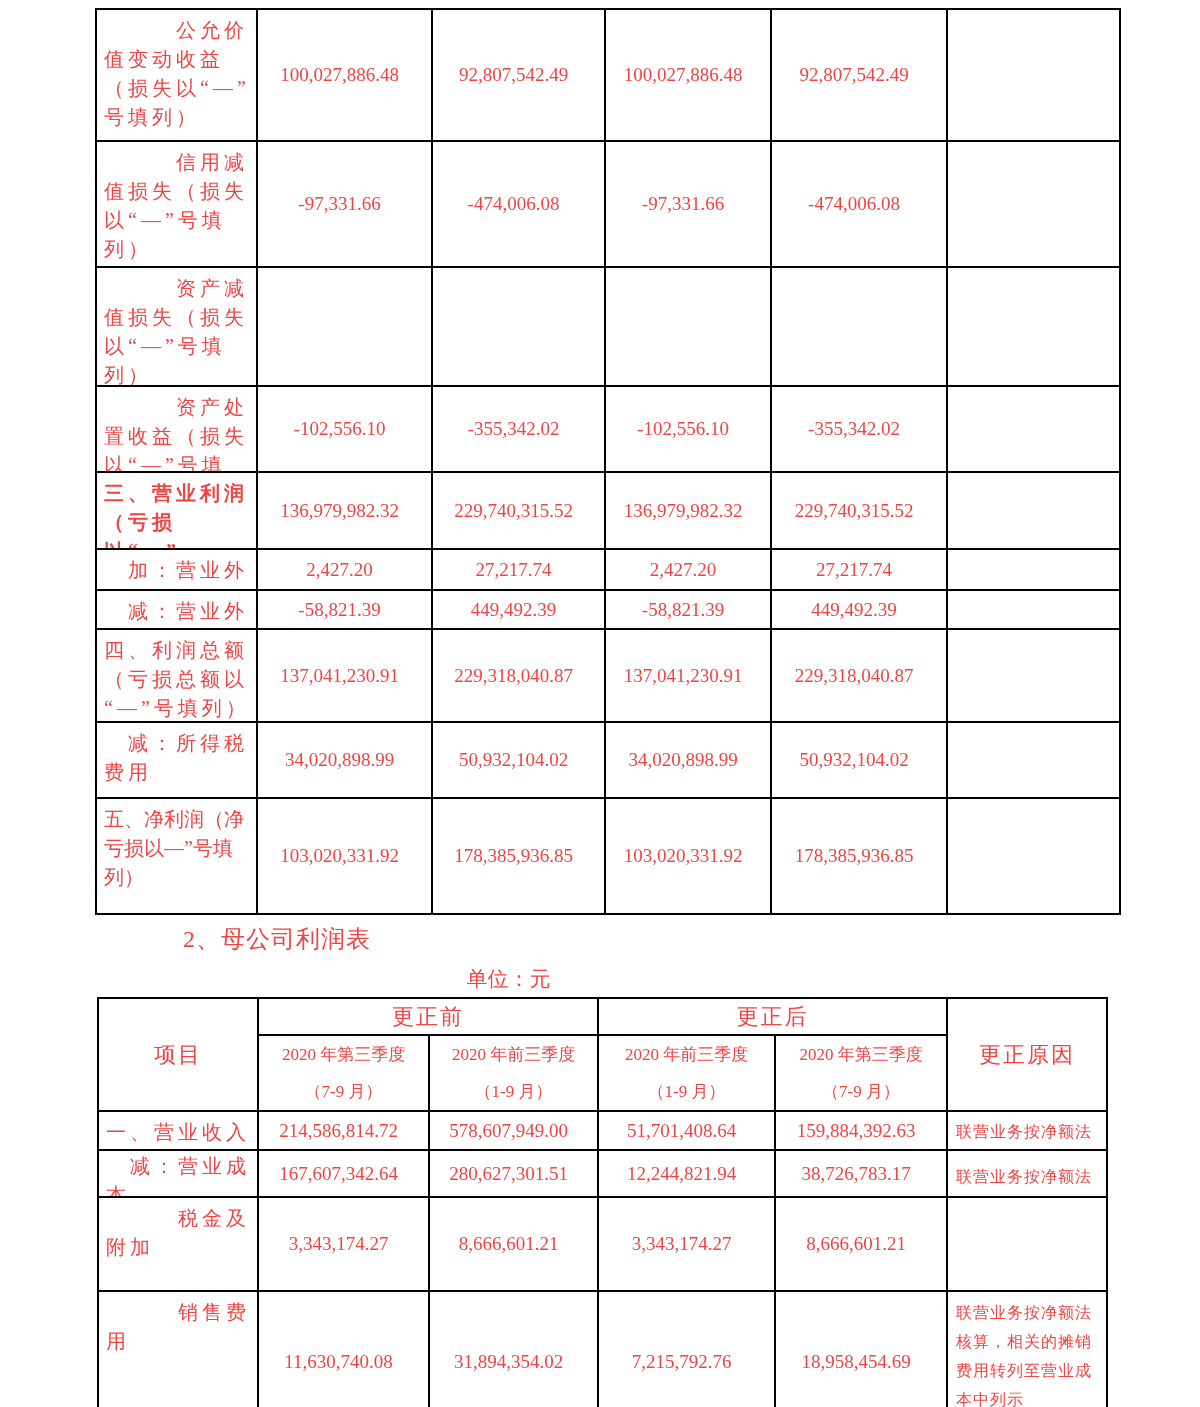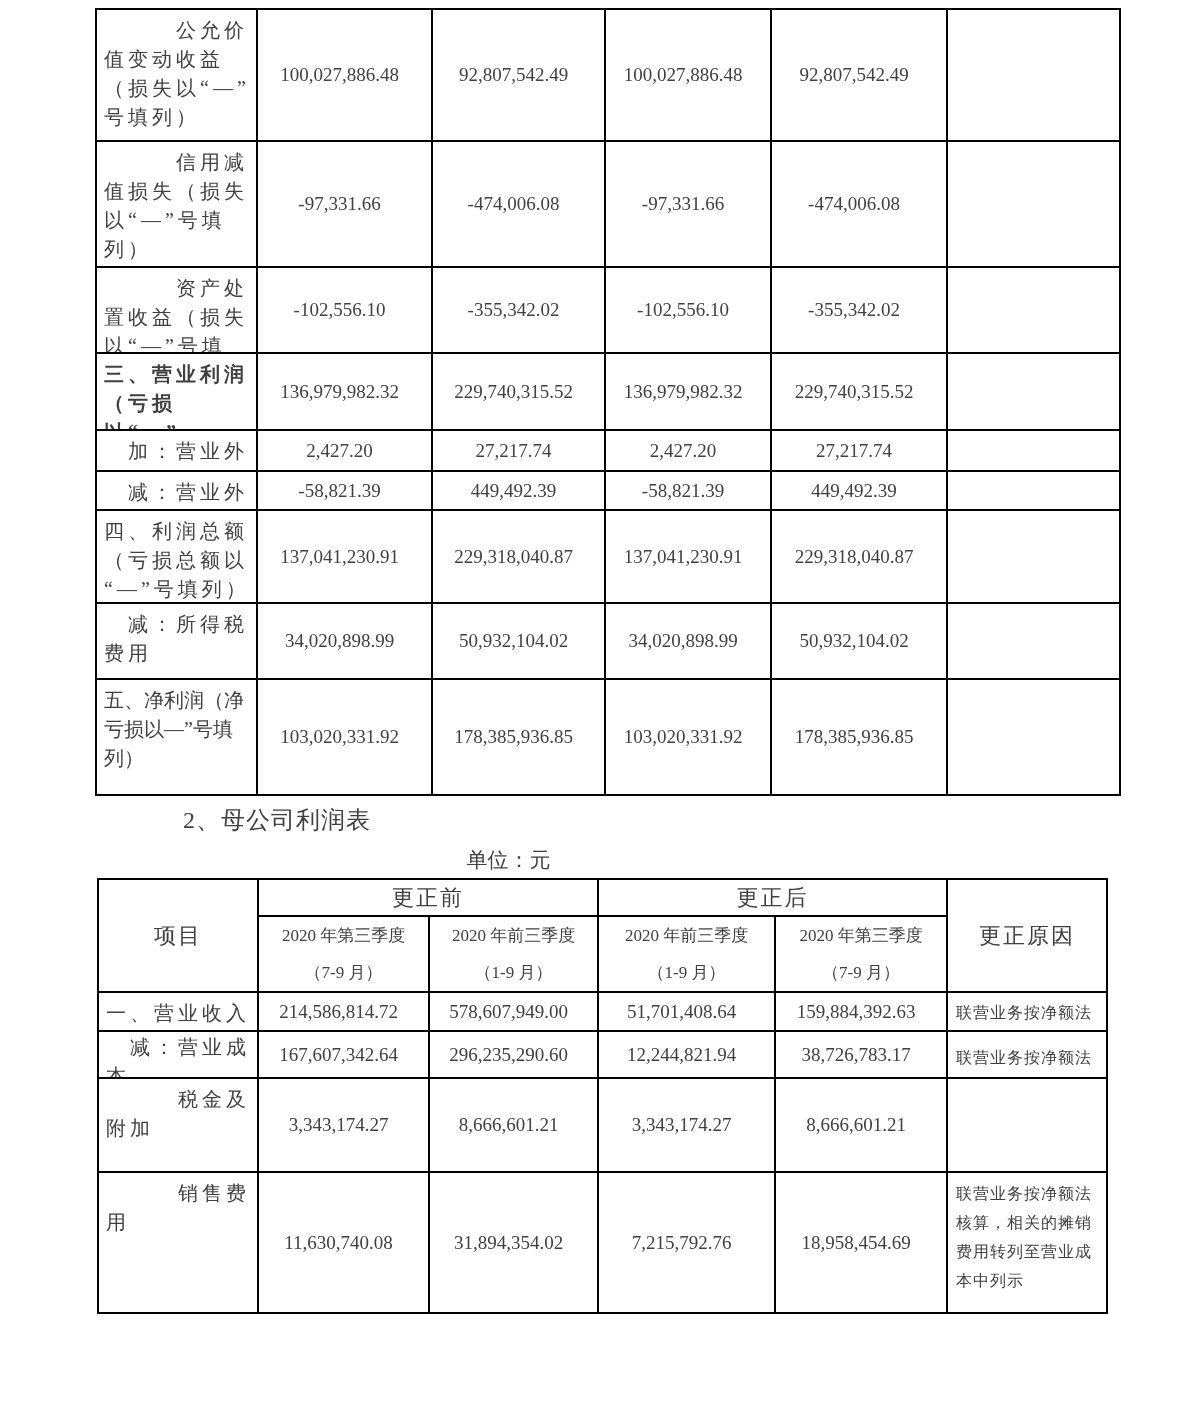--- a/index.html
+++ b/index.html
@@ -1,17 +1,17 @@
 <!DOCTYPE html>
 <html><head>
 <meta charset="utf-8">
 <style>
   html,body{margin:0;padding:0;background:#fff;}
   .page{position:relative;width:1200px;height:1407px;background:#fff;overflow:hidden;
-        font-family:"Liberation Serif","DejaVu Serif",serif;color:#404040;}
+        font-family:"Liberation Serif","DejaVu Serif",serif;color:#ef4444;}
   table{border-collapse:collapse;table-layout:fixed;}
   td{border:2px solid #000;padding:0;vertical-align:middle;overflow:hidden;}
   .toptable{margin:8px 0 0 95px;width:1024px;}
   .bottable{margin:0 0 0 97px;width:1009px;}
   .num{text-align:center;padding-right:10px;font-size:19px;letter-spacing:0;}
   .clip{overflow:hidden;box-sizing:border-box;}
   .lbl{font-size:20px;line-height:29px;letter-spacing:4px;
        padding:6px 5px 0 7px;white-space:pre-line;text-align:left;}
   .ls0{letter-spacing:0;}
   .reason{font-size:16px;line-height:29px;letter-spacing:1px;
@@ -54,20 +54,33 @@
           <td>
             <div class="clip lbl" style="height: 124px;">　　　信用减
 值损失（损失
 以“—”号填
 列）</div>
           </td>
           <td class="num">-97,331.66</td>
           <td class="num">-474,006.08</td>
           <td class="num">-97,331.66</td>
           <td class="num">-474,006.08</td>
+          <td></td>
+        </tr>
+        <tr>
+          <td>
+            <div class="clip lbl" style="height: 117px;">　　　资产减
+值损失（损失
+以“—”号填
+列）</div>
+          </td>
+          <td class="num"></td>
+          <td class="num"></td>
+          <td class="num"></td>
+          <td class="num"></td>
           <td></td>
         </tr>
         <tr>
           <td>
             <div class="clip lbl" style="height: 84px;">　　　资产处
 置收益（损失
 以“—”号填
 列）</div>
           </td>
           <td class="num">-102,556.10</td>
@@ -191,21 +204,21 @@
             <div class="clip reason" style="height: 37px; padding-top: 5px;">联营业务按净额法
 核算</div>
           </td>
         </tr>
         <tr>
           <td>
             <div class="clip lbl" style="height: 45px; padding-top: 2px; font-family: Liberation Mono, monospace;">　减：营业成
 本</div>
           </td>
           <td class="num">167,607,342.64</td>
-          <td class="num">296,235,290.60</td>
+          <td class="num">280,627,301.51</td>
           <td class="num">12,244,821.94</td>
           <td class="num">38,726,783.17</td>
           <td>
             <div class="clip reason" style="height: 45px; padding-top: 11px;">联营业务按净额法
 核算</div>
           </td>
         </tr>
         <tr>
           <td>
             <div class="clip lbl" style="height: 92px;">　　　税金及

